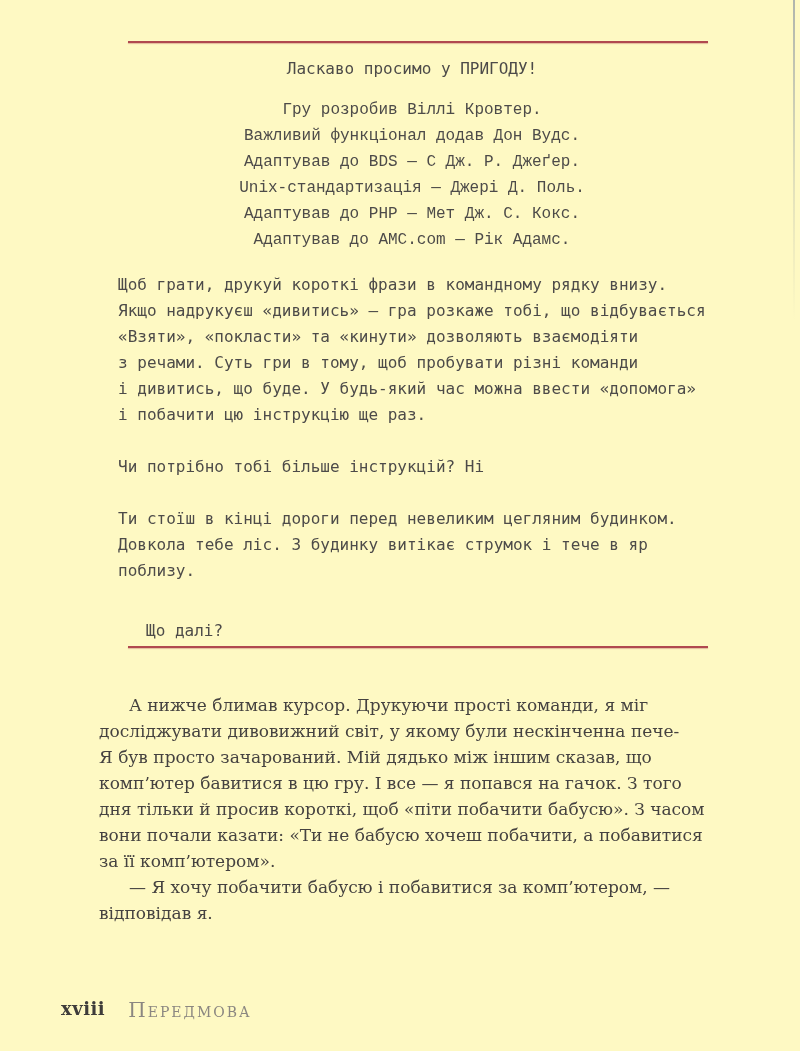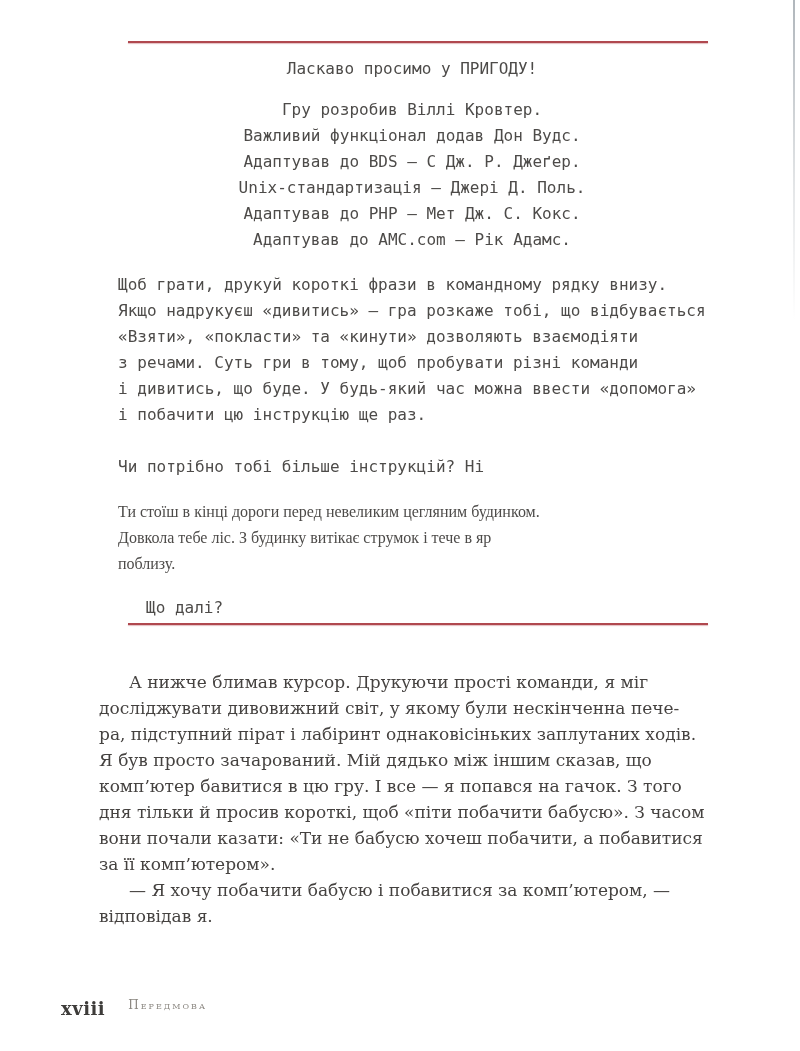--- a/index.html
+++ b/index.html
@@ -1,21 +1,21 @@
 <!DOCTYPE html>
 <html><head>
 <meta charset="utf-8">
 <style>
   html,body { margin:0; padding:0; }
   body { background:#e8e8e6; }
   .page {
     position:relative;
     width:800px; height:1051px;
     margin:0 auto;
-    background:#ffffff;
+    background:#fef9c3;
     overflow:hidden;
     font-family:"DejaVu Sans","Liberation Sans",sans-serif;
   }
   
   .scan-edge {
     position:absolute; top:0; right:5px; width:2px; height:320px;
     background:linear-gradient(to bottom, rgba(150,158,165,0.75), rgba(150,158,165,0.25) 60%, rgba(150,158,165,0));
   }
   .content { position:absolute; left:99px; top:0; width:608px; }
 
@@ -26,25 +26,25 @@
 
   .mono {
     font-family:"DejaVu Sans Mono","Liberation Mono",monospace;
     font-size:16px; line-height:26px;
     color:#4d4b49;
     margin-left:19px; width:588px;
     white-space:nowrap;
   }
   .center { text-align:center; }
   .m-title        { margin-top:13px; }
-  .m-credits      { margin-top:15px; }
+  .m-credits      { margin-top:15px;font-family:Liberation Mono, monospace; }
   .m-instructions { margin-top:19px; }
   .m-question     { margin-top:26px; }
-  .m-scene        { margin-top:19px;font-family:Liberation Serif, serif; }
-  .m-prompt       { margin-top:20px; line-height:22px;padding-left:28px; }
+  .m-scene        { margin-top:26px; }
+  .m-prompt       { margin-top:36px; line-height:22px;padding-left:28px; }
 
   .body-text {
     margin-top:44px;
     font-family:"DejaVu Serif","Liberation Serif",serif;
     font-size:17px; line-height:26px;
     color:#454240;
     width:608px;
   }
   .body-text .line { white-space:nowrap; }
   .body-text .first { text-indent:30px; }
@@ -54,21 +54,21 @@
     display:flex; align-items:flex-start;
   }
   .pagenum {
     font-family:"DejaVu Serif","Liberation Serif",serif;
     font-size:18px; font-weight:bold; color:#3e3c3a; letter-spacing:0.5px;
   }
   .chapter {
     margin-left:23px;
     font-family:"DejaVu Serif","Liberation Serif",serif;
     font-variant:small-caps; font-variant-caps:small-caps;
-    font-size:12px; letter-spacing:2px; color:#8b8781;
+    font-size:20px; letter-spacing:2px; color:#8b8781;
   }
 </style>
 </head>
 <body>
 
 <div class="page">
   <div class="scan-edge"></div>
 
   <div class="content">
     <div class="rule rule-top"></div>
@@ -102,21 +102,20 @@
     </div>
 
     <div class="mono m-prompt">Що далі?</div>
 
     <div class="rule rule-bottom"></div>
 
     <div class="body-text">
       <div class="para">
         <div class="line first">А нижче блимав курсор. Друкуючи прості команди, я міг</div>
         <div class="line">досліджувати дивовижний світ, у якому були нескінченна пече-</div>
-        <div class="line">ра, підступний пірат і лабіринт однаковісіньких заплутаних ходів.</div>
         <div class="line">Я був просто зачарований. Мій дядько між іншим сказав, що</div>
         <div class="line">комп’ютер бавитися в цю гру. І все — я попався на гачок. З того</div>
         <div class="line">дня тільки й просив короткі, щоб «піти побачити бабусю». З часом</div>
         <div class="line">вони почали казати: «Ти не бабусю хочеш побачити, а побавитися</div>
         <div class="line">за її комп’ютером».</div>
       </div>
       <div class="para">
         <div class="line first">— Я хочу побачити бабусю і побавитися за комп’ютером, —</div>
         <div class="line">відповідав я.</div>
       </div>

